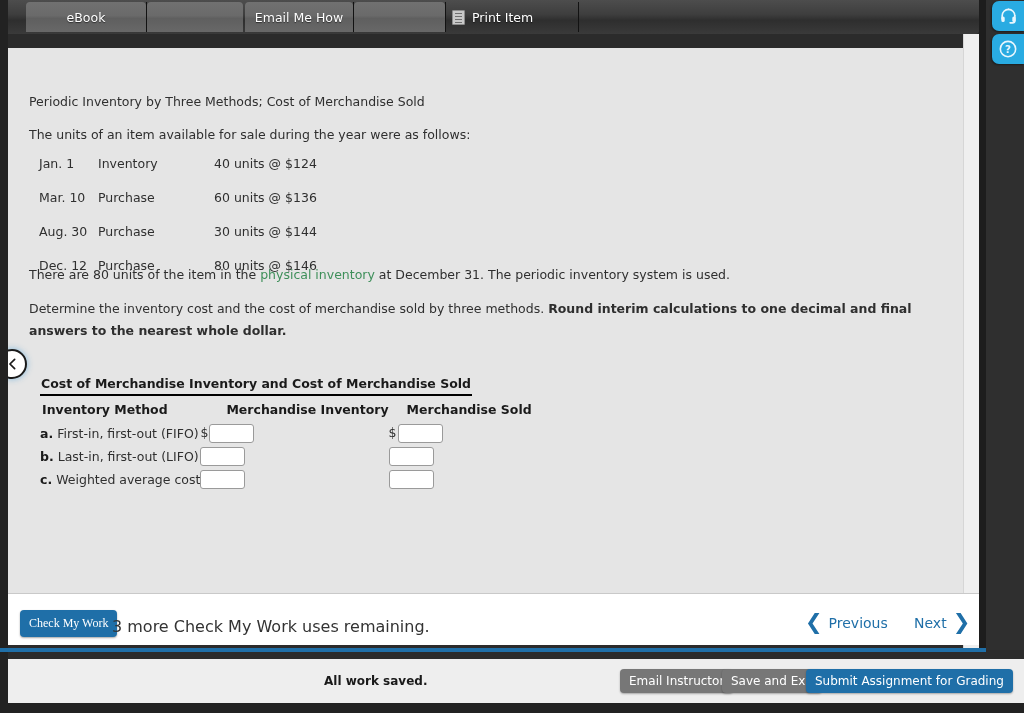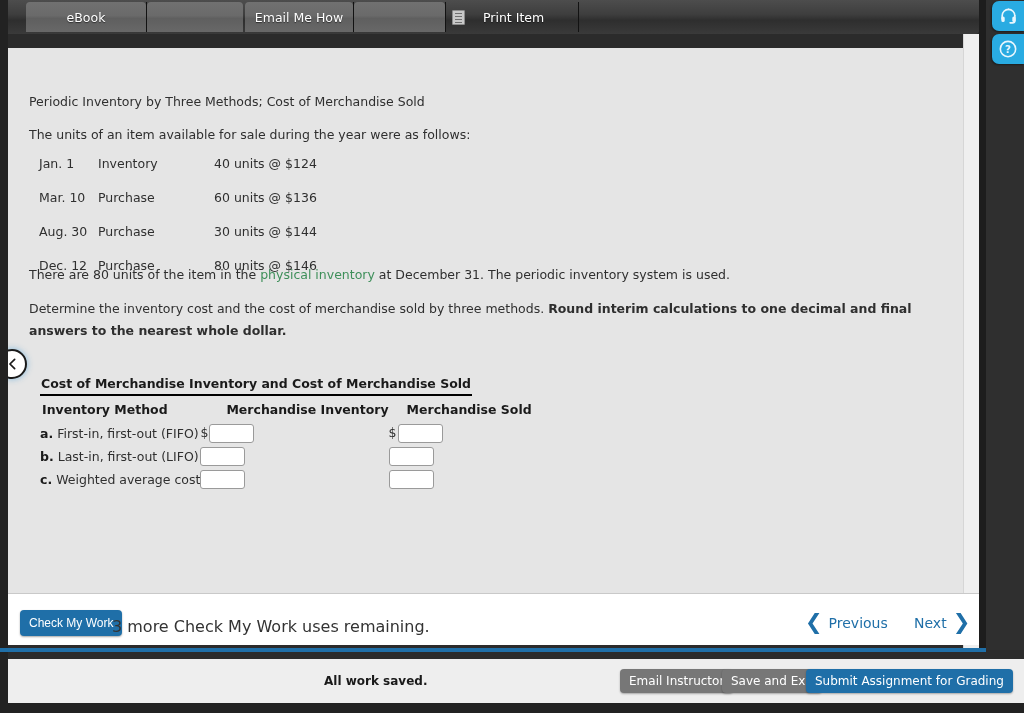--- a/index.html
+++ b/index.html
@@ -43,21 +43,21 @@
     white-space: nowrap;
     cursor: pointer;
   }
   .tab-divider {
     position: absolute; top: 2px; width: 1px; height: 30px;
     background: #121212;
   }
   .tab-print {
     background: none;
     border-radius: 0;
-    gap: 18px;
+    gap: 7px;
     padding-left: 6px;
   }
   .print-icon {
     width: 13px; height: 15px;
     background: #c9c9c9;
     border: 1px solid #8d8d8d;
     border-radius: 1px;
     position: relative;
     flex: none;
   }
@@ -199,21 +199,21 @@
   .cmw-btn {
     position: absolute; left: 12px; top: 16px;
     background: #1f6fa8;
     color: #ffffff;
     font-size: 12px;
     border: none;
     border-radius: 4px;
     padding: 6px 9px;
     cursor: pointer;
     box-shadow: 0 1px 2px rgba(0,0,0,.35);
-    font-family: Liberation Sans, sans-serif;
+    font-family: Liberation Serif, serif;
   }
   .cmw-note {
     position: absolute; left: 104px; top: 23px;
     font-size: 16px; color: #333333;
   }
   .nav-prev, .nav-next {
     position: absolute; top: 18px;
     color: #1f6fa8;
     font-size: 14px;
     display: flex; align-items: center; gap: 6px;

